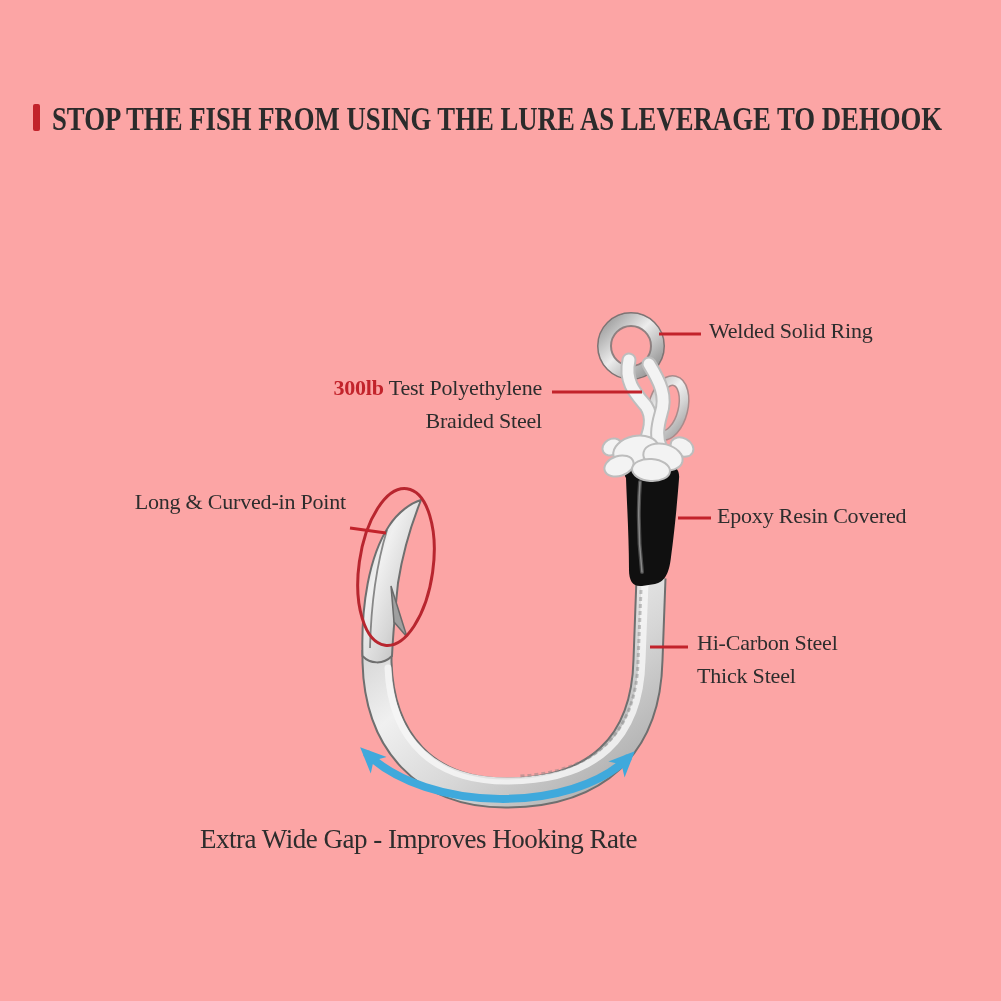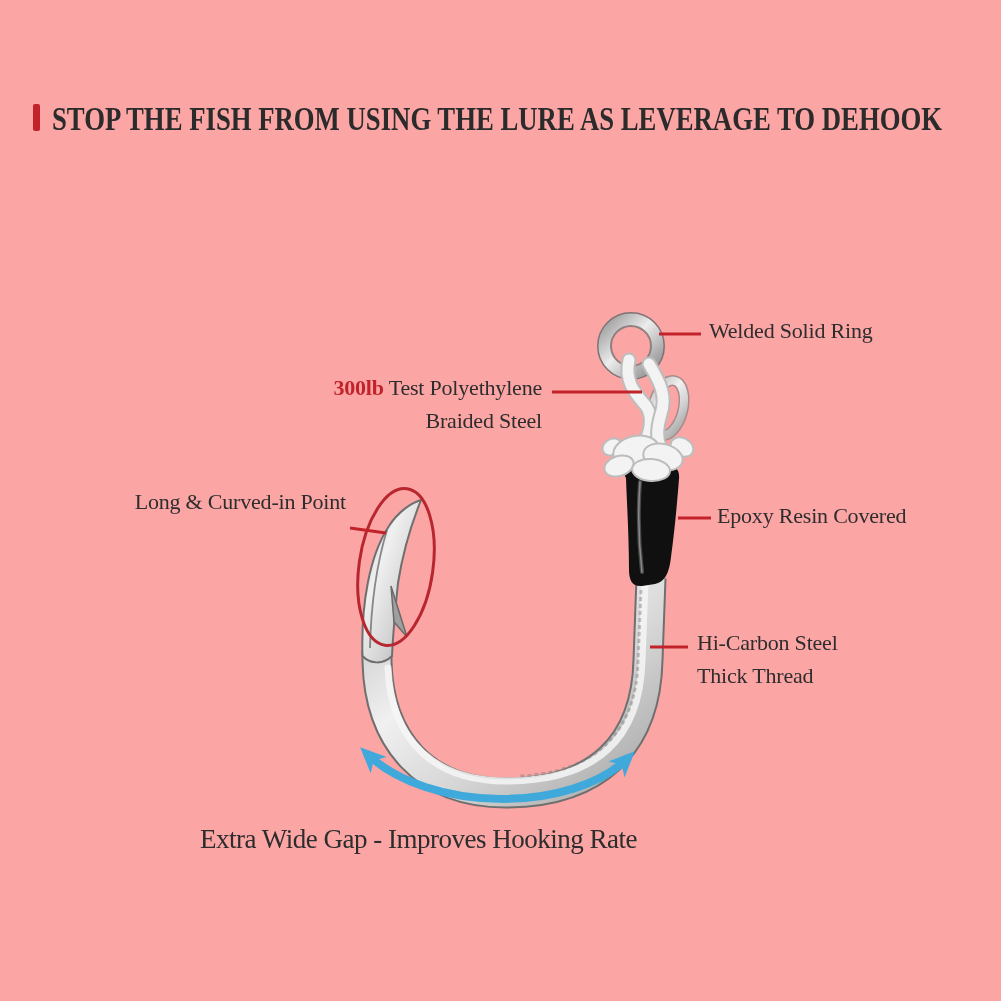--- a/index.html
+++ b/index.html
@@ -135,18 +135,18 @@
   <div class="callout right" style="right:655px;top:485px;">
     <div>Long &amp; Curved-in Point</div>
   </div>
 
   <div class="callout" style="left:717px;top:499px;">
     <div>Epoxy Resin Covered</div>
   </div>
 
   <div class="callout" style="left:697px;top:626px;">
     <div>Hi-Carbon Steel</div>
-    <div>Thick Thread</div>
+    <div>Thick Steel</div>
   </div>
 
   <div class="gap-label">Extra Wide Gap - Improves Hooking Rate</div>
 
 </div>
 
 </body></html>

